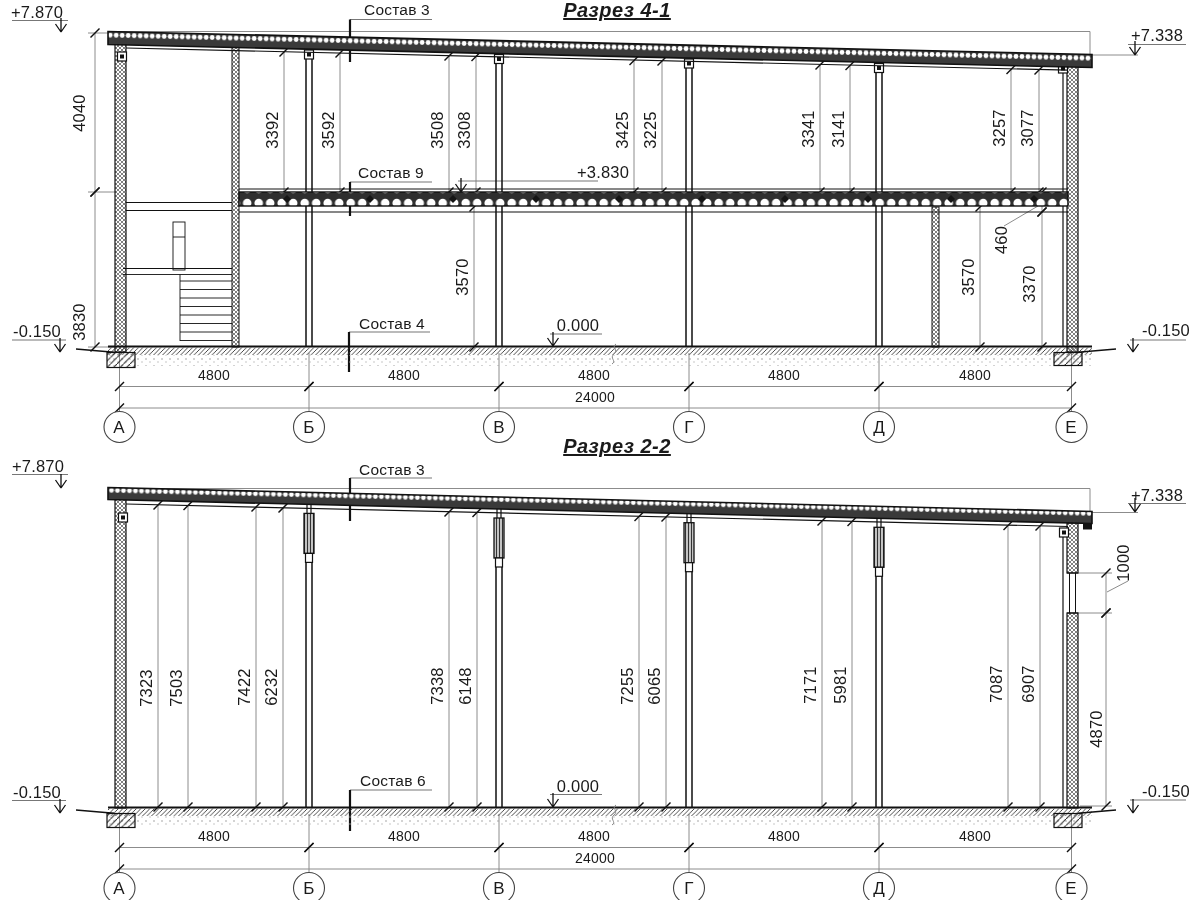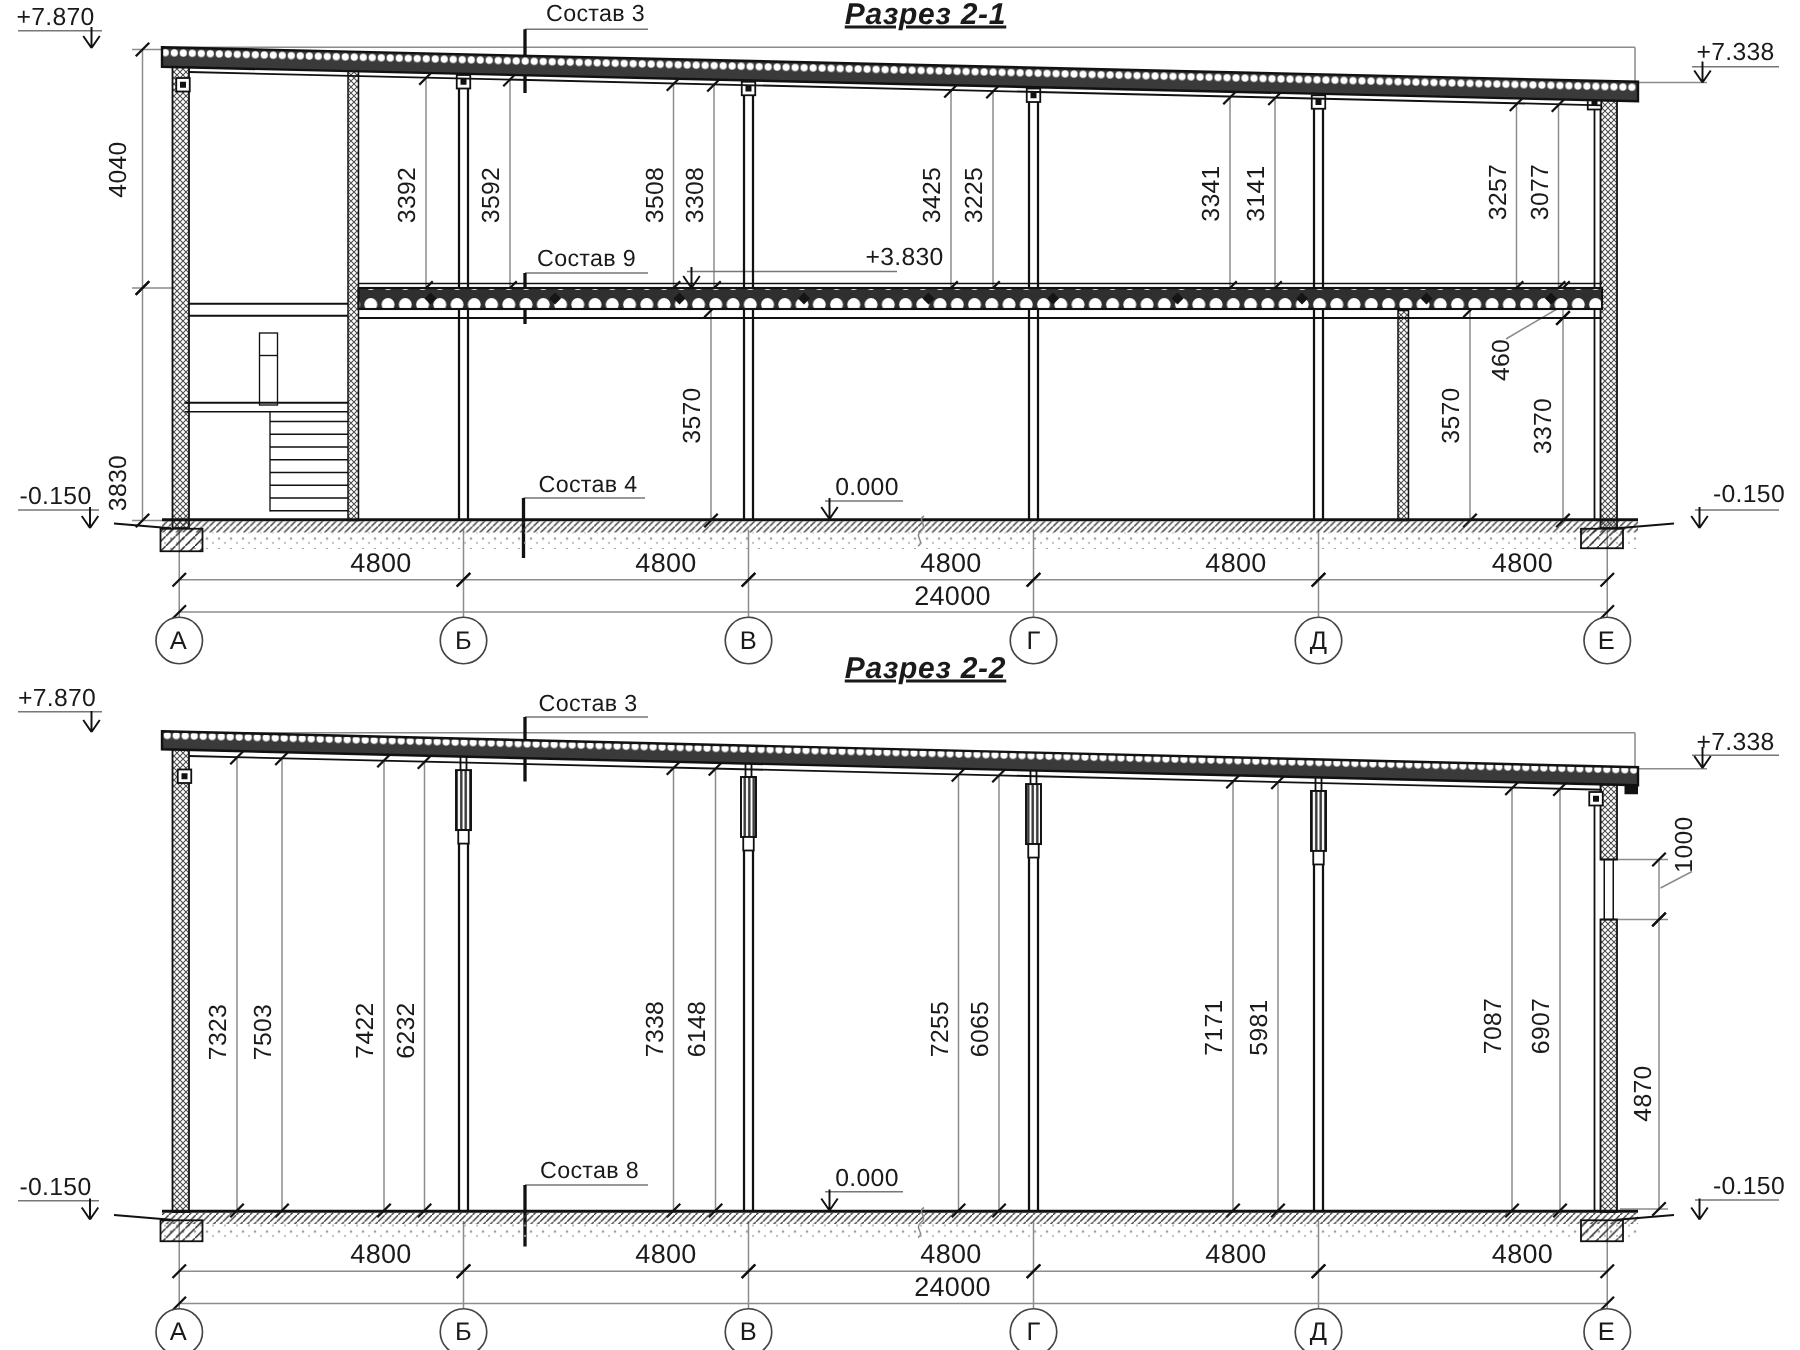--- a/index.html
+++ b/index.html
@@ -2,21 +2,21 @@
 <html><head>
 <meta charset="utf-8">
 <style>
   html,body{margin:0;padding:0;background:#fff;}
   .stage{position:relative;width:1200px;height:900px;background:#fff;overflow:hidden;
          font-family:"Liberation Sans",sans-serif;color:#1a1a1a;}
   .stage svg{position:absolute;left:0;top:0;}
   .lbl{position:absolute;transform:translate(-50%,-50%);font-size:16.5px;line-height:1;
        white-space:nowrap;letter-spacing:.2px;}
   .v{transform:translate(-50%,-50%) rotate(-90deg);}
-  .b{font-size:18px;margin-left:40px;}
+  .b{font-size:14px;}
   .sm{font-size:15.5px;}
   .t{font-size:20px;font-weight:700;font-style:italic;text-decoration:underline;letter-spacing:.5px;}
   .ax{font-size:17px;}
   .dm{stroke:#8c8c8c;stroke-width:1;fill:none;}
   .sh{stroke:#777;stroke-width:1.1;fill:none;}
   .st{stroke:#111;fill:none;}
 </style>
 </head>
 <body>
 
@@ -235,21 +235,21 @@
     <line class="st" x1="108" y1="807.5" x2="1092" y2="807.5" stroke-width="2"></line>
     <rect x="108" y="808.5" width="984" height="7.5" fill="url(#flrP)"></rect>
     <rect x="108" y="816" width="984" height="11" fill="url(#stipP)"></rect>
     <path d="M616,805 c-5,3 3,6 -2,10 c-5,4 3,7 -2,10" stroke="#888" stroke-width="1" fill="none"></path>
     <path class="st" stroke-width="1.4" d="M76,810 L114,813.2 M1078,813.2 L1116,810"></path>
     <rect x="107" y="813.5" width="28" height="14" fill="url(#fndP)" stroke="#111" stroke-width="1.2"></rect>
     <rect x="1054" y="813.5" width="28" height="14" fill="url(#fndP)" stroke="#111" stroke-width="1.2"></rect>
   </g>
 </svg>
 
-<span class="lbl t" style="left:617px;top:10px">Разрез 2-1</span>
+<span class="lbl t" style="left:617px;top:10px">Разрез 4-1</span>
 <span class="lbl sm" style="left:397px;top:10px">Состав 3</span>
 <span class="lbl sm" style="left:391px;top:173px">Состав 9</span>
 <span class="lbl sm" style="left:392px;top:324px">Состав 4</span>
 <span class="lbl" style="left:37px;top:12px">+7.870</span>
 <span class="lbl" style="left:1157px;top:35px">+7.338</span>
 <span class="lbl" style="left:603px;top:172px">+3.830</span>
 <span class="lbl" style="left:578px;top:325px">0.000</span>
 <span class="lbl" style="left:37px;top:331px">-0.150</span>
 <span class="lbl" style="left:1166px;top:330px">-0.150</span>
 <span class="lbl v" style="left:79px;top:113px">4040</span>
@@ -276,21 +276,21 @@
 <span class="lbl b" style="left:595px;top:397px">24000</span>
 <span class="lbl ax" style="left:119px;top:427px">А</span>
 <span class="lbl ax" style="left:309px;top:427px">Б</span>
 <span class="lbl ax" style="left:499px;top:427px">В</span>
 <span class="lbl ax" style="left:689px;top:427px">Г</span>
 <span class="lbl ax" style="left:879px;top:427px">Д</span>
 <span class="lbl ax" style="left:1071px;top:427px">Е</span>
 
 <span class="lbl t" style="left:617px;top:446px">Разрез 2-2</span>
 <span class="lbl sm" style="left:392px;top:470px">Состав 3</span>
-<span class="lbl sm" style="left:393px;top:781px">Состав 8</span>
+<span class="lbl sm" style="left:393px;top:781px">Состав 6</span>
 <span class="lbl" style="left:38px;top:466px">+7.870</span>
 <span class="lbl" style="left:1157px;top:495px">+7.338</span>
 <span class="lbl" style="left:578px;top:786px">0.000</span>
 <span class="lbl" style="left:37px;top:792px">-0.150</span>
 <span class="lbl" style="left:1166px;top:791px">-0.150</span>
 <span class="lbl v" style="left:146px;top:688px">7323</span>
 <span class="lbl v" style="left:176px;top:688px">7503</span>
 <span class="lbl v" style="left:244px;top:687px">7422</span>
 <span class="lbl v" style="left:271px;top:687px">6232</span>
 <span class="lbl v" style="left:437px;top:686px">7338</span>

